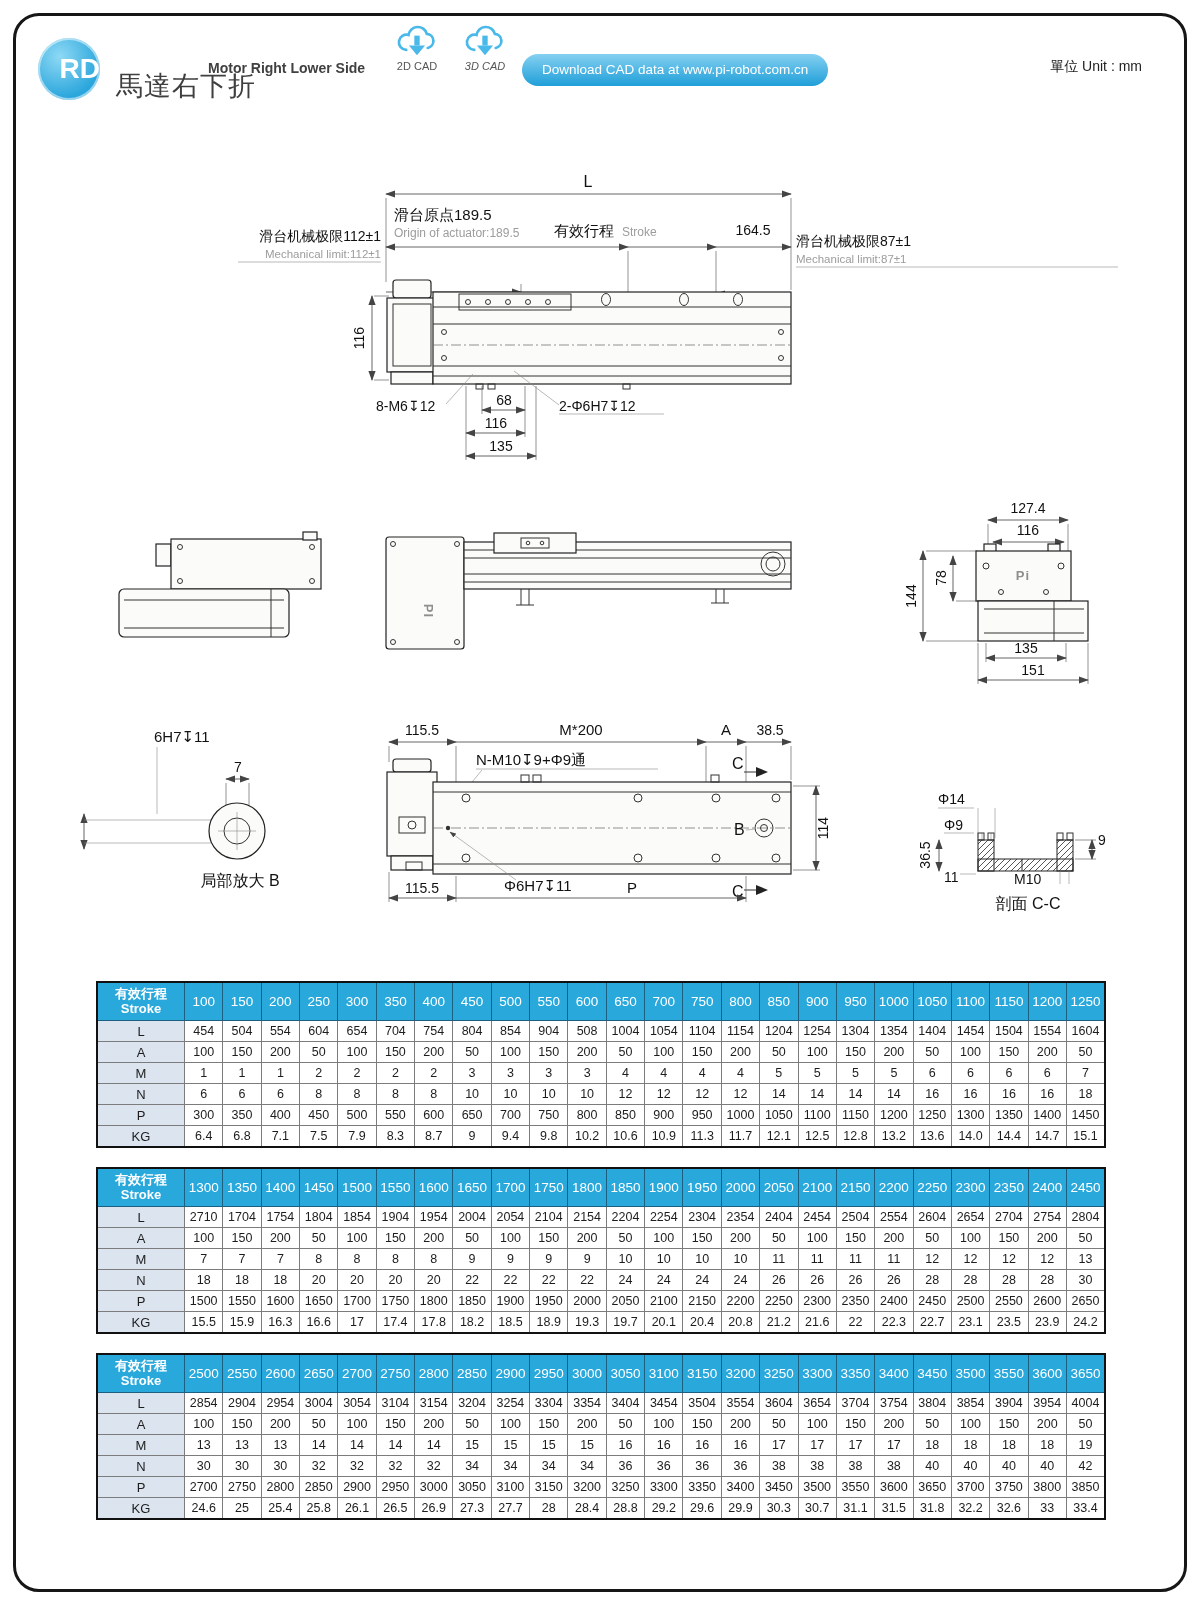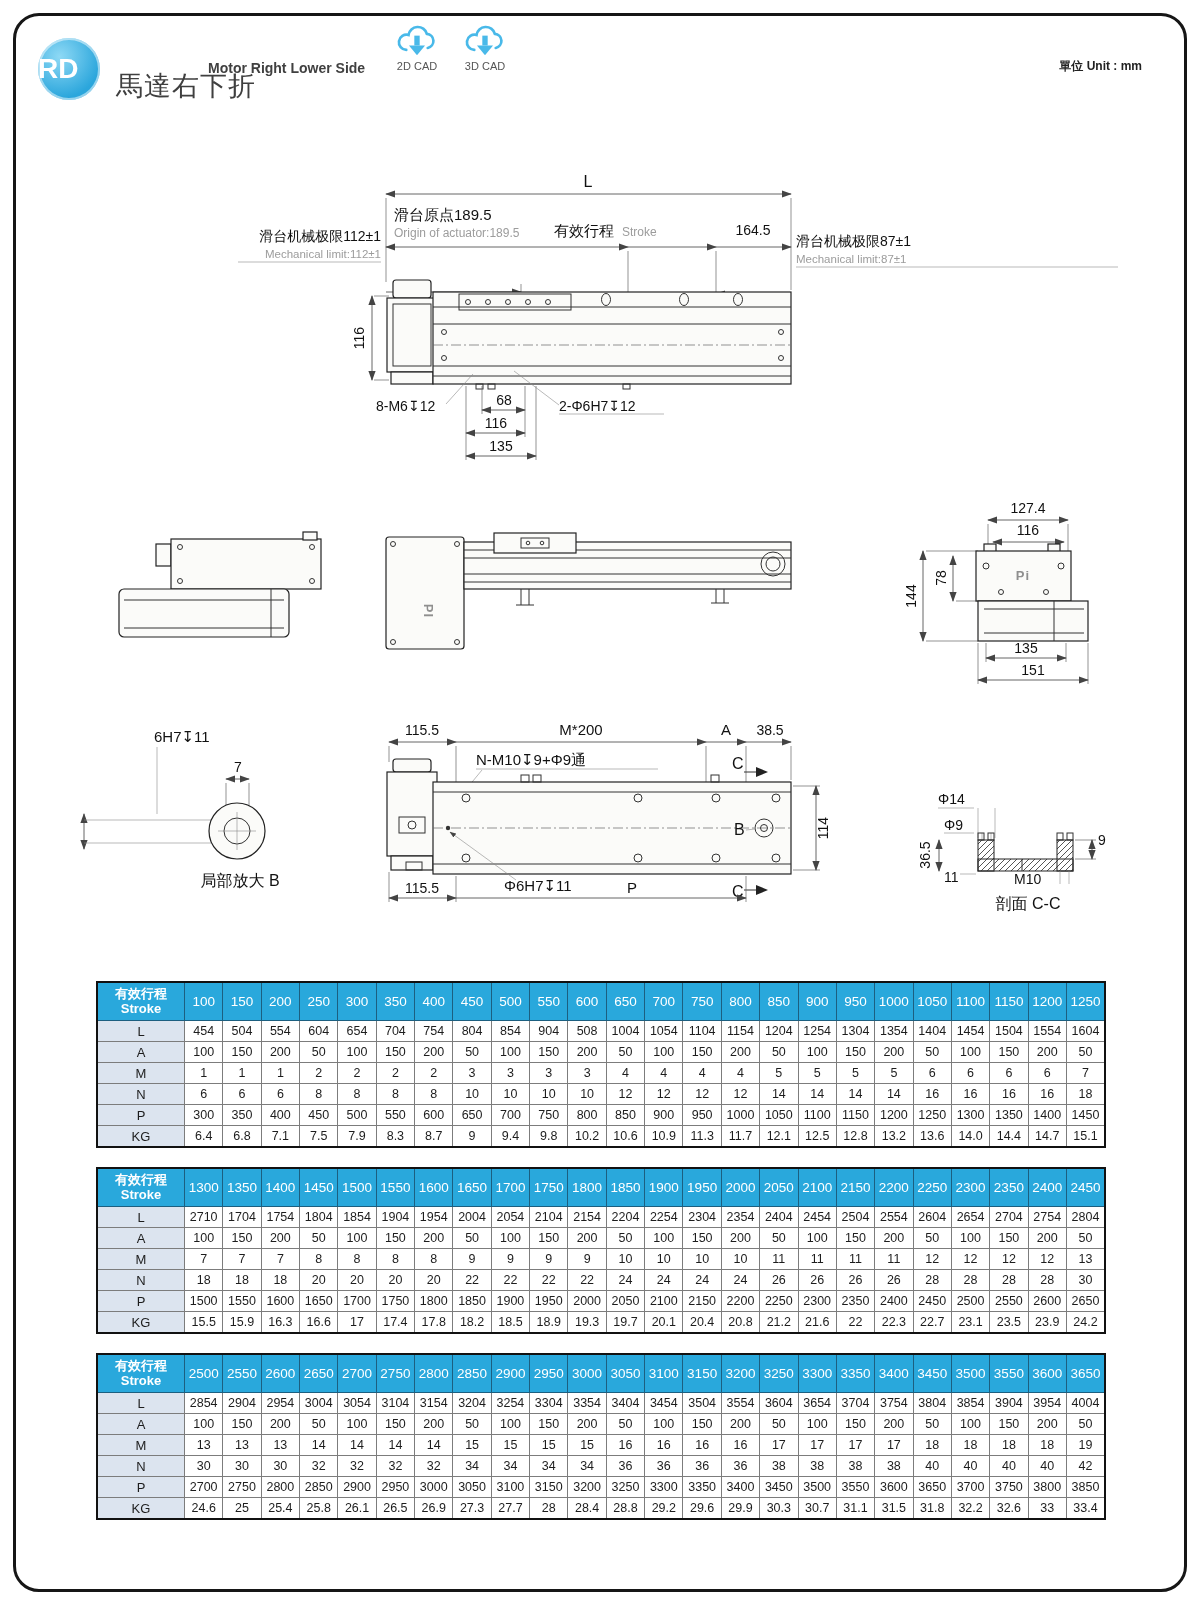--- a/index.html
+++ b/index.html
@@ -3,30 +3,30 @@
 <meta charset="utf-8">
 <style>
   html,body{margin:0;padding:0;background:#fff;}
   body{width:1200px;height:1605px;position:relative;font-family:"Liberation Sans","DejaVu Sans",sans-serif;color:#222;}
   .page{position:absolute;left:13px;top:13px;width:1168px;height:1573px;border:3px solid #161616;border-radius:26px;background:#fff;overflow:hidden;}
 
   
   .hdr{position:absolute;left:0;top:0;width:100%;height:100px;}
   .badge{position:absolute;left:22px;top:22px;width:62px;height:62px;border-radius:50%;
     background:radial-gradient(circle at 35% 30%,#8ed9f5,#2ba6dc 70%);
-    color:#fff;font-size:28px;font-weight:bold;display:flex;align-items:center;justify-content:flex-start;
+    color:#fff;font-size:28px;font-weight:bold;display:flex;align-items:center;justify-content:flex-end;
     box-shadow:inset 0 0 0 2px rgba(255,255,255,.5);}
   .title-zh{position:absolute;left:100px;top:52px;font-size:27px;color:#3f3f3f;letter-spacing:1px;}
   .title-en{position:absolute;left:192px;top:44px;font-size:14px;color:#404040;font-weight:bold;}
   .cad{position:absolute;top:8px;width:66px;text-align:center;}
-  .cad.c2d{left:368px;} .cad.c3d{left:436px;}
+  .cad.c2d{left:368px;} .cad.c3d{left:436px;font-style:italic;}
   .cad .lab{font-size:11px;color:#555;margin-top:-2px;}
   .dl{position:absolute;left:506px;top:38px;height:32px;line-height:32px;padding:0 20px;border-radius:16px;
     background:linear-gradient(180deg,#85d0f1,#1f9fd8);color:#fff;font-size:13.5px;white-space:nowrap;}
-  .unit{position:absolute;right:42px;top:42px;font-size:12px;color:#222;font-weight:bold;}
+  .unit{position:absolute;right:42px;top:42px;font-size:14px;color:#222;}
 
   
   .drw{position:absolute;left:0;top:98px;}
   .ln{stroke:#333;stroke-width:1;fill:none;}
   .bd{stroke:#222;stroke-width:1.2;fill:#fbfbf9;}
   .dim{stroke:#555;stroke-width:.9;fill:none;}
   .ext{stroke:#666;stroke-width:.7;fill:none;}
   .thin{stroke:#8a8a8a;stroke-width:.6;fill:none;}
   .cl{stroke:#666;stroke-width:.7;fill:none;stroke-dasharray:10 3 2 3;}
   text{font-family:"Liberation Sans","DejaVu Sans",sans-serif;}
@@ -65,20 +65,21 @@
     </div>
     <div class="cad c3d">
       <svg width="48" height="34" viewBox="0 0 48 38">
         <path d="M12 29 a8.5 8.5 0 1 1 2.5-16.7 A10.5 10.5 0 0 1 35 11 a8 8 0 0 1 1 15.8" fill="none" stroke="#49b9e9" stroke-width="3" stroke-linecap="round"></path>
         <rect x="21" y="13" width="6" height="11" fill="#49b9e9"></rect>
         <path d="M15 24 h18 l-9 11 z" fill="#49b9e9"></path>
       </svg>
       <div class="lab">3D CAD</div>
     </div>
 
+    <div class="dl">Download CAD data at www.pi-robot.com.cn</div>
     <div class="unit">單位 Unit : mm</div>
   </div>
 
   <svg class="drw" width="1170" height="810" viewBox="0 0 1170 810">
     <defs>
       <marker id="ar" markerWidth="11" markerHeight="8" refX="10" refY="4" orient="auto">
           <path d="M0,0 L11,4 L0,8 z" fill="#444"></path>
         </marker>
       <marker id="arS" markerWidth="11" markerHeight="8" refX="1" refY="4" orient="auto">
           <path d="M11,0 L0,4 L11,8 z" fill="#444"></path>

